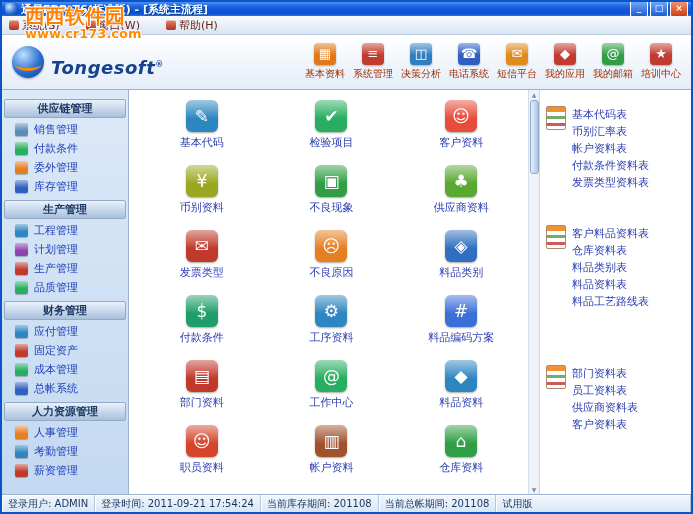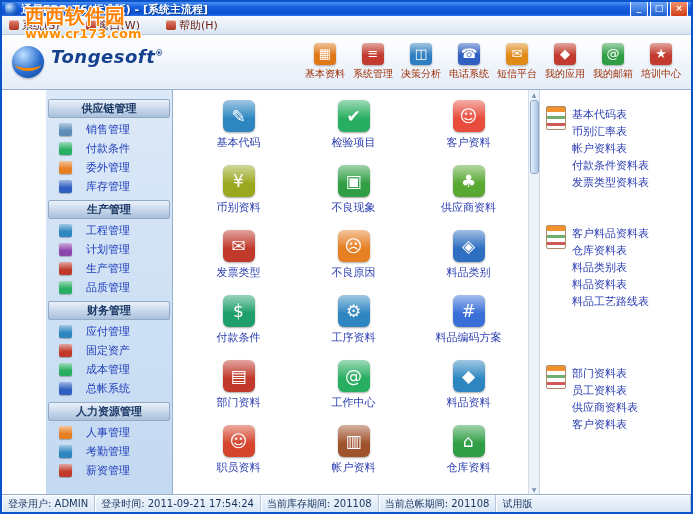--- a/index.html
+++ b/index.html
@@ -20,40 +20,40 @@
   .wbtn.close{background:linear-gradient(#f2926c,#cf3c14);}
   
   .menubar{height:18px;flex:none;display:flex;align-items:center;gap:12px;
     background:linear-gradient(#f7fafd,#d9e5f2);border-bottom:1px solid #b8cbe0;font-size:11px;}
   .menu-item{display:flex;align-items:center;gap:3px;padding:1px 7px;color:#6b1d12;cursor:pointer;}
   .menu-ico{width:10px;height:10px;border-radius:2px;flex:none;
     background:linear-gradient(#e2846f,#b03322);box-shadow:inset 0 1px 0 rgba(255,255,255,.5);}
   
   .header{height:54px;flex:none;display:flex;align-items:center;padding:0 8px 0 10px;
     background:linear-gradient(#ffffff,#e4edf8);border-bottom:1px solid #9ab2d0;}
-  .logo{display:flex;align-items:flex-start;gap:7px;width:200px;flex:none;}
+  .logo{display:flex;align-items:flex-end;gap:7px;width:200px;flex:none;}
   .logo-globe{width:32px;height:32px;border-radius:50%;position:relative;flex:none;
     background:radial-gradient(circle at 35% 28%,#bfe0ff,#2a6fd0 55%,#0b3f9e);box-shadow:0 1px 2px rgba(0,0,0,.3);}
   .logo-globe::after{content:"";position:absolute;left:3px;right:3px;top:12px;height:10px;
     border-bottom:3px solid #ff8a00;border-radius:50%;}
   .logo-text{color:#16418f;font-weight:bold;font-style:italic;font-size:18px;letter-spacing:.5px;}
   .logo-reg{font-size:8px;vertical-align:super;color:#16418f;}
   .toolbar{margin-left:auto;display:flex;gap:4px;}
   .tb-item{width:44px;display:flex;flex-direction:column;align-items:center;gap:2px;cursor:pointer;}
   .tb-icon{width:22px;height:22px;border-radius:4px;color:#fff;font-size:13px;line-height:22px;
     text-align:center;background-image:linear-gradient(rgba(255,255,255,.55),rgba(255,255,255,0) 55%);
     box-shadow:0 1px 2px rgba(0,0,0,.3);}
   .tb-label{font-size:10px;color:#9c2a00;white-space:nowrap;}
   
   .bodyrow{flex:1;display:flex;min-height:0;}
   .sidebar{width:126px;flex:none;background:linear-gradient(180deg,#dce9f8,#c3d9f1);
-    border-right:1px solid #9ab2d0;padding-top:5px;overflow:hidden;margin-left:44px;}
+    border-right:1px solid #9ab2d0;padding-top:5px;overflow:hidden;}
   .sb-header{height:17px;line-height:17px;margin:4px 2px 2px;border:1px solid #93aac6;border-radius:2px;
     background:linear-gradient(#eaf1fb,#a9c0dc);font-size:11px;font-weight:bold;color:#1d3a66;text-align:center;}
-  .sb-item{display:flex;align-items:center;gap:14px;padding:2px 4px 2px 13px;font-size:11px;
+  .sb-item{display:flex;align-items:center;gap:6px;padding:2px 4px 2px 13px;font-size:11px;
     color:#1f3dbb;cursor:pointer;white-space:nowrap;}
   .sb-icon{width:13px;height:13px;border-radius:2px;flex:none;
     background-image:linear-gradient(rgba(255,255,255,.55),rgba(255,255,255,0) 60%);
     box-shadow:0 1px 1px rgba(0,0,0,.25);}
   .maingrid{flex:1;background:#fff;display:grid;grid-template-columns:repeat(3,1fr);
     grid-auto-rows:65px;padding:10px 2px 0 8px;align-content:start;}
   .cell{display:flex;flex-direction:column;align-items:center;gap:3px;cursor:pointer;}
   .gicon{width:32px;height:32px;border-radius:6px;color:#fff;font-size:17px;line-height:32px;text-align:center;
     background-image:linear-gradient(rgba(255,255,255,.55),rgba(255,255,255,0) 58%);
     box-shadow:0 1px 2px rgba(0,0,0,.35);}

